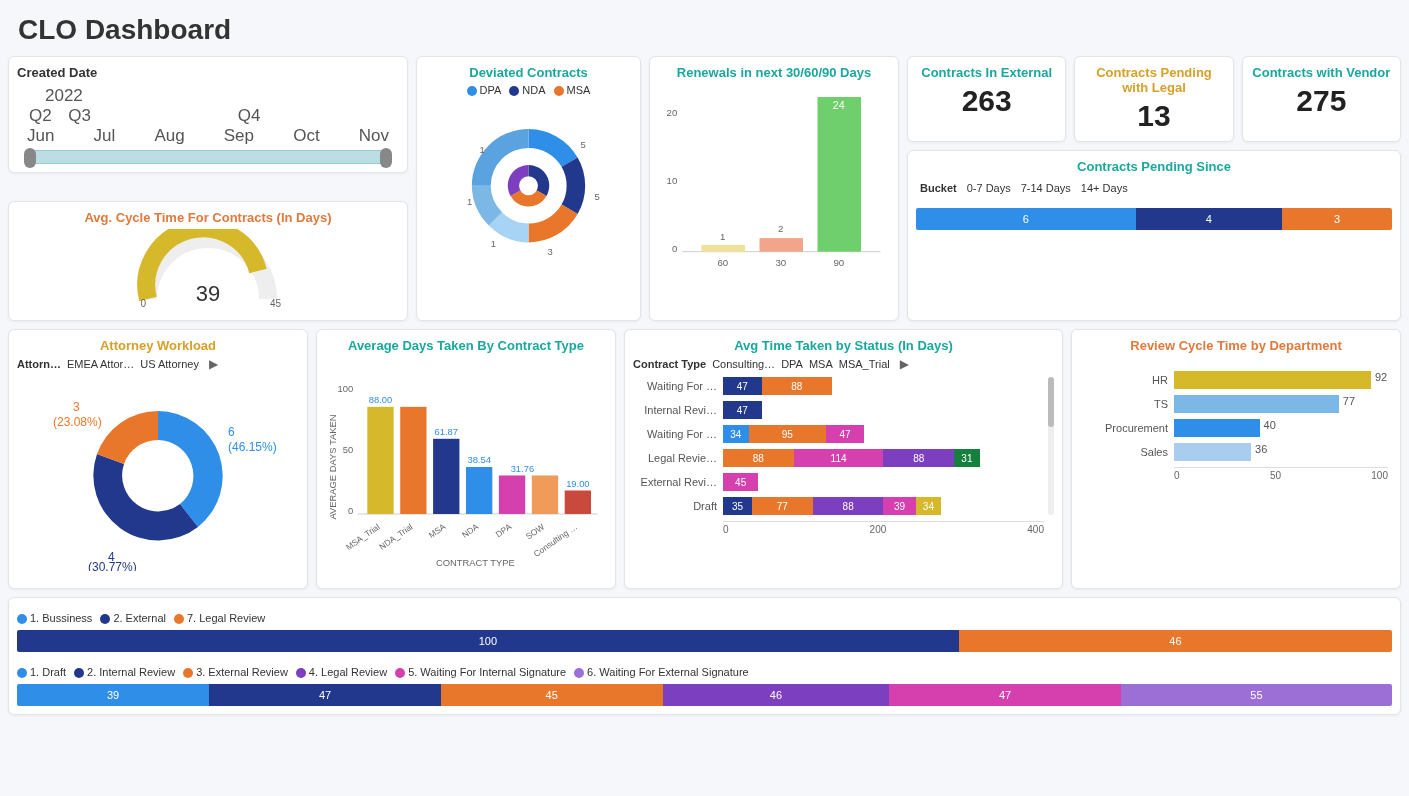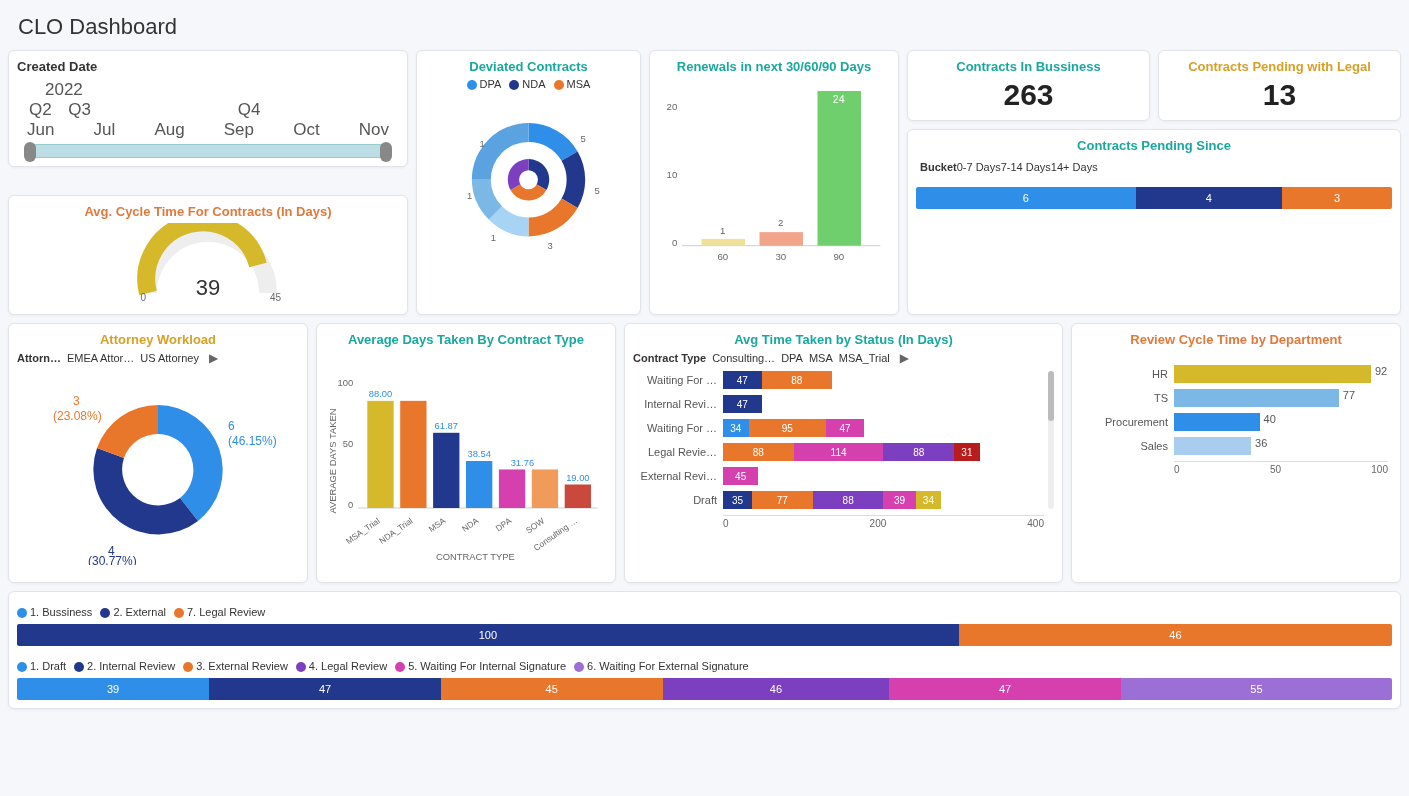--- a/index.html
+++ b/index.html
@@ -1,17 +1,17 @@
 <!DOCTYPE html>
 <html><head>
 <meta charset="utf-8">
 <style>
   * { box-sizing: border-box; margin: 0; padding: 0; }
   body { font-family: "Segoe UI", Arial, sans-serif; background: #f5f7fa; padding: 8px; color: #333; font-size: 12px; width: 1409px; }
-  h1 { font-size: 22px; font-weight: 400; color: #333; margin: 6px 0 10px 10px; }
+  h1 { font-size: 28px; font-weight: 700; color: #333; margin: 6px 0 10px 10px; }
   .row { display: flex; gap: 8px; margin-bottom: 8px; }
   .card { background: #fff; border: 1px solid #e1e4e8; border-radius: 6px; box-shadow: 0 1px 3px rgba(0,0,0,0.05); padding: 8px; position: relative; overflow: hidden; }
   .title-teal   { color: #1aa89e; font-weight: 600; text-align: center; font-size: 13px; margin-bottom: 4px; }
   .title-orange { color: #e07a3c; font-weight: 600; text-align: center; font-size: 13px; margin-bottom: 4px; }
   .title-gold   { color: #d6a029; font-weight: 600; text-align: center; font-size: 13px; margin-bottom: 4px; }
   .kpi { text-align: center; }
   .kpi .val { font-size: 30px; font-weight: 700; color: #222; }
   .legend { display: flex; flex-wrap: wrap; gap: 8px; align-items: center; font-size: 11px; justify-content: center; }
   .legend .dot { width: 10px; height: 10px; border-radius: 50%; display: inline-block; margin-right: 3px; vertical-align: middle; }
   .axis-label { font-size: 10px; fill: #666; }
@@ -118,32 +118,36 @@
       <text x="187" y="22" font-size="11" fill="#fff" text-anchor="middle">24</text>
       <text x="67" y="185" class="axis-label" text-anchor="middle">60</text>
       <text x="127" y="185" class="axis-label" text-anchor="middle">30</text>
       <text x="187" y="185" class="axis-label" text-anchor="middle">90</text>
     </svg>
   </div>
 
   <div style="flex:1; display:flex; flex-direction:column; gap:8px;">
     <div class="row" style="margin-bottom:0;">
       <div class="card kpi" style="flex:1;">
-        <div class="title-teal">Contracts In Bussiness</div>
+        <div class="title-teal">Contracts In External</div>
         <div class="val">263</div>
       </div>
       <div class="card kpi" style="flex:1;">
         <div class="title-gold">Contracts Pending with Legal</div>
         <div class="val">13</div>
       </div>
+      <div class="card kpi" style="flex:1;">
+        <div class="title-teal">Contracts with Vendor</div>
+        <div class="val">275</div>
+      </div>
     </div>
 
     <div class="card" style="flex:1;">
       <div class="title-teal">Contracts Pending Since</div>
-      <div style="display:flex; align-items:center; gap:0; font-size:11px; margin:8px 0 14px 4px;">
+      <div style="display:flex; align-items:center; gap:10px; font-size:11px; margin:8px 0 14px 4px;">
         <b>Bucket</b>
         <span><span class="dot" style="background:#2f8ee8;"></span><span>0-7 Days</span></span>
         <span><span class="dot" style="background:#22388c;"></span><span>7-14 Days</span></span>
         <span><span class="dot" style="background:#e9772b;"></span><span>14+ Days</span></span>
       </div>
       <div class="stackbar">
         <div style="flex:6; background:#2f8ee8;">6</div>
         <div style="flex:4; background:#22388c;">4</div>
         <div style="flex:3; background:#e9772b;">3</div>
       </div>
@@ -246,21 +250,21 @@
             <div class="seg" style="width:24%;background:#e9772b;">95</div>
             <div class="seg" style="width:12%;background:#d63fae;">47</div>
           </div>
         </div>
       <div class="hbar-row">
           <div class="lbl">Legal Revie…</div>
         <div class="track">
             <div class="seg" style="width:22%;background:#e9772b;">88</div>
             <div class="seg" style="width:28%;background:#d63fae;">114</div>
             <div class="seg" style="width:22%;background:#7b3fbf;">88</div>
-            <div class="seg" style="width:8%;background:#b91c1c;">31</div>
+            <div class="seg" style="width:8%;background:#15803d;">31</div>
           </div>
         </div>
       <div class="hbar-row">
           <div class="lbl">External Revi…</div>
         <div class="track">
             <div class="seg" style="width:11%;background:#d63fae;">45</div>
           </div>
         </div>
       <div class="hbar-row">
           <div class="lbl">Draft</div>

